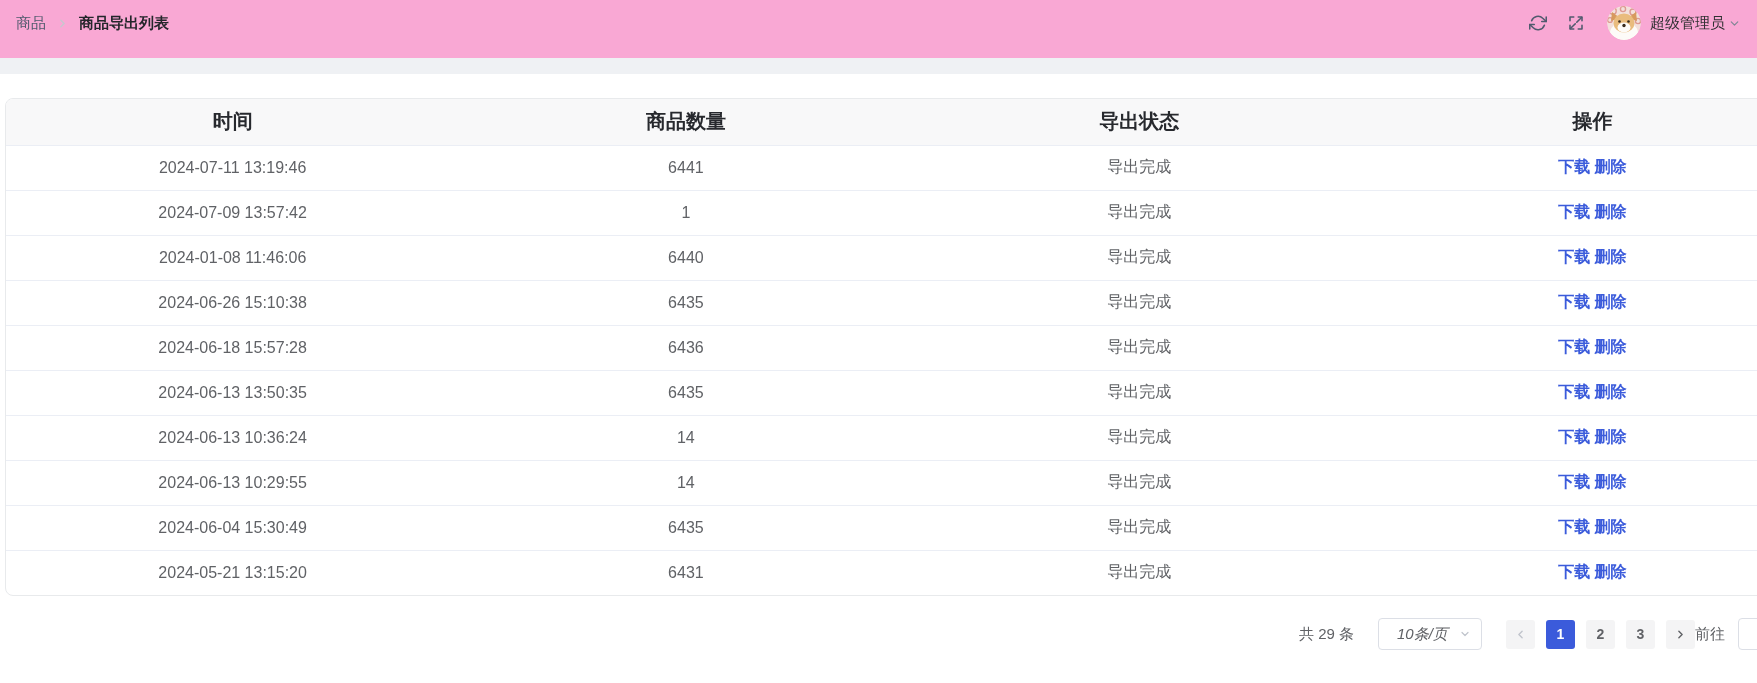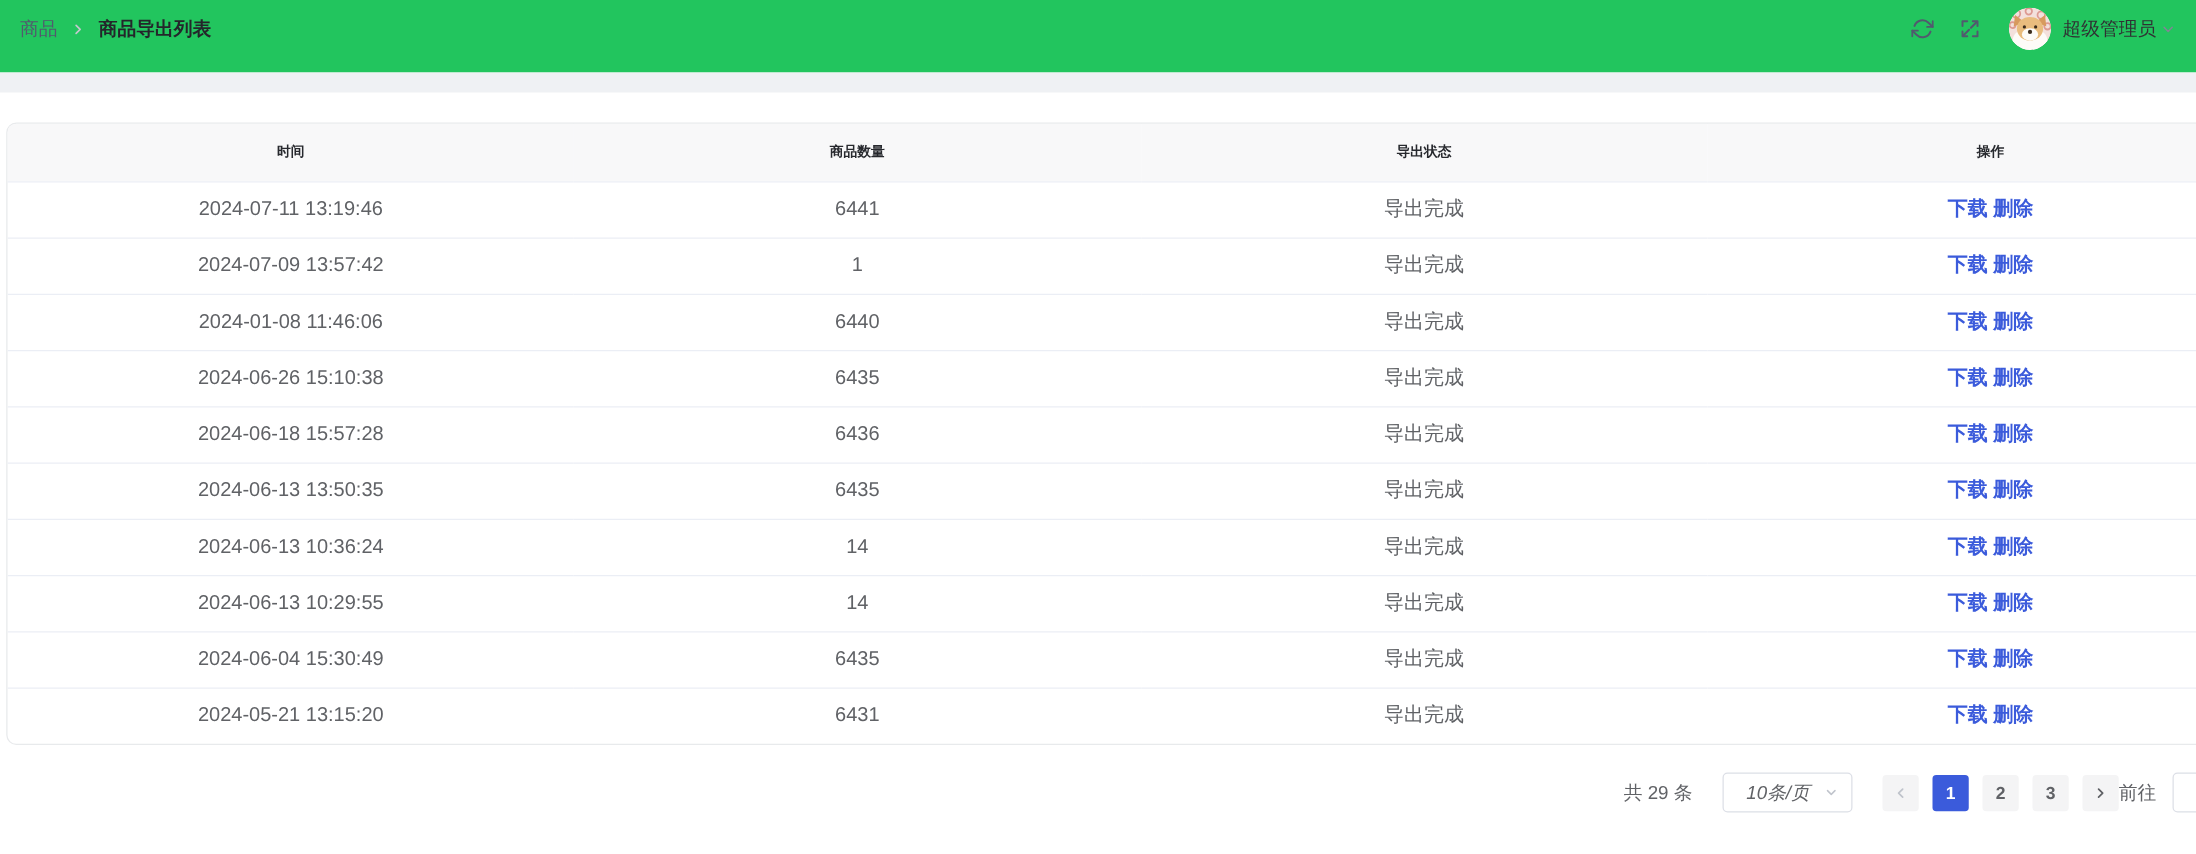--- a/index.html
+++ b/index.html
@@ -1,42 +1,42 @@
 <!DOCTYPE html>
 <html style="--accent: #3b5bdb;"><head>
 <meta charset="utf-8">
 <style>
   :root { --accent:#3b5bdb; }
   * { margin:0; padding:0; box-sizing:border-box; }
   html,body { width:1757px; height:683px; overflow:hidden; background:#fff;
     font-family:"Liberation Sans","DejaVu Sans",sans-serif; color:#303133; }
 
   
-  .topbar { height:58px; display:flex; align-items:center; padding:0 16px 12px 16px; background:#22c55e; }
+  .topbar { height:58px; display:flex; align-items:center; padding:0 16px 12px 16px; background:#f9a8d4; }
   .breadcrumb { display:flex; align-items:center; font-size:15px; }
   .crumb-prev { color:#515a6e; cursor:pointer; }
   .crumb-sep { display:flex; align-items:center; margin:0 10px; color:#c5c8ce; }
   .crumb-current { color:#24262b; font-weight:600; }
   .topbar-right { margin-left:auto; display:flex; align-items:flex-end; }
   .icon-btn { width:34px; height:34px; display:flex; align-items:center; justify-content:center;
     cursor:pointer; color:#515a6e; }
   .icon-btn + .icon-btn { margin-left:4px; }
   .user-wrap { display:flex; align-items:center; margin-left:14px; cursor:pointer; }
   .avatar { width:34px; height:34px; border-radius:50%; overflow:hidden; flex:0 0 auto; }
   .user-name { margin-left:9px; font-size:15px; color:#303133; }
   .user-caret { margin-left:3px; display:flex; align-items:center; color:#808695; }
 
   
   .band { height:16px; background:#eff1f4; }
 
   
   .card { margin:24px 0 0 5px; width:1815px; background:#fff;
     border:1px solid #e8eaec; border-radius:8px; overflow:hidden; }
   table { width:100%; border-collapse:collapse; table-layout:fixed; }
-  thead th { height:46px; background:#f8f8f9; font-size:11px; font-weight:700;
+  thead th { height:46px; background:#f8f8f9; font-size:20px; font-weight:700;
     color:#27292e; text-align:center; }
   tbody td { height:45px; border-top:1px solid #ebeef5; font-size:16px; color:#606266;
     text-align:center; white-space:nowrap; }
   .lnk { color:var(--accent); font-weight:600; cursor:pointer; text-decoration:none; }
   .lnk + .lnk { margin-left:0; }
 
   
   .pager { width:1790px; margin-top:22px; display:flex; align-items:center;
     justify-content:flex-end; font-size:15px; color:#606266; }
   .pager-total { margin-right:24px; }

